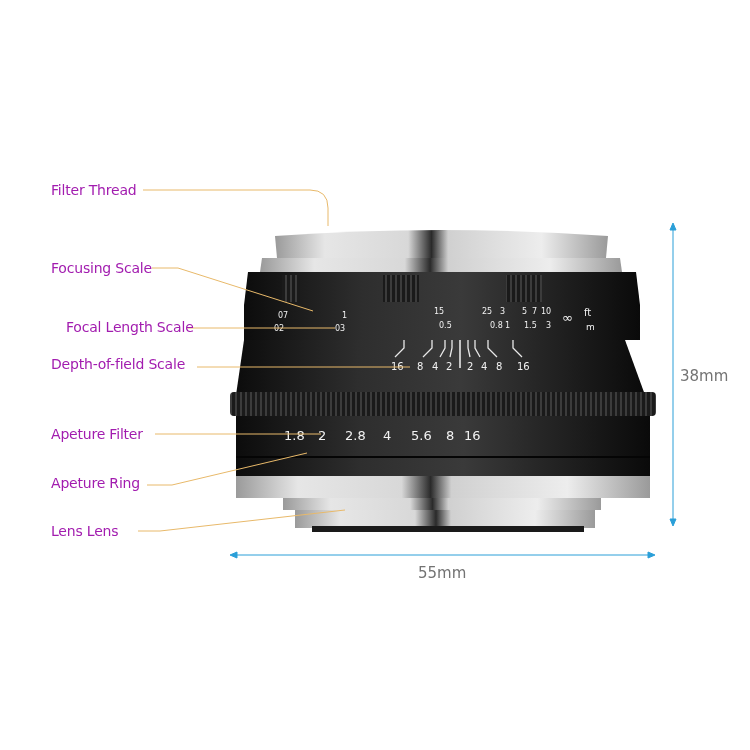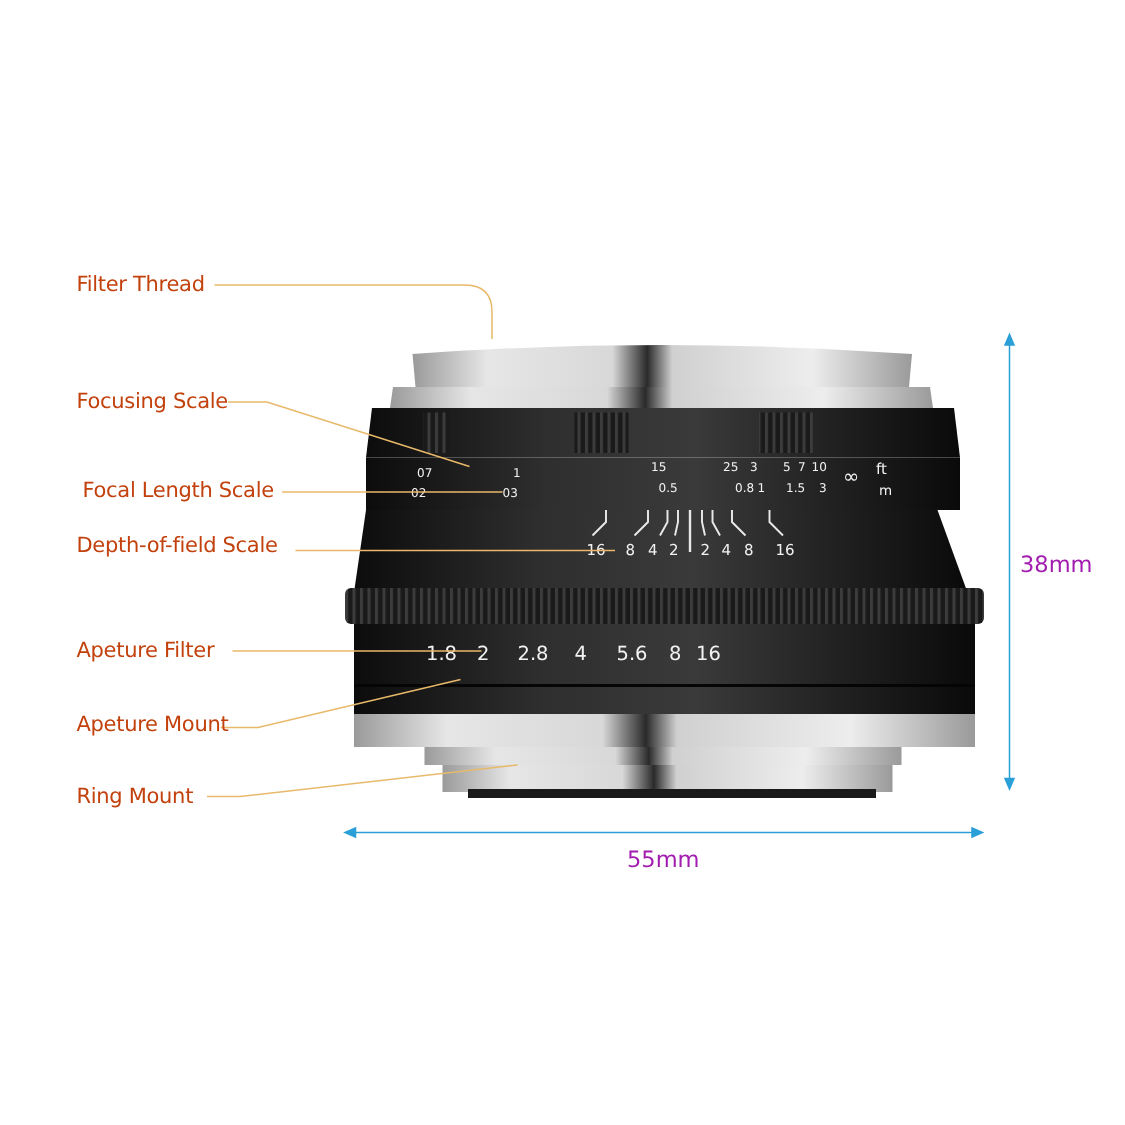--- a/index.html
+++ b/index.html
@@ -1,18 +1,18 @@
 <!DOCTYPE html>
 <html><head>
 <meta charset="utf-8">
 <style>
   html, body { margin:0; padding:0; background:#ffffff; }
   body { width:750px; height:750px; position:relative; overflow:hidden; font-family:"DejaVu Sans", sans-serif; }
-  .label { position:absolute; font-size:14px; color:#c2410c; white-space:nowrap; letter-spacing:-0.2px; }
-  .dim { position:absolute; font-size:15px; color:#a21caf; white-space:nowrap; }
+  .label { position:absolute; font-size:14px; color:#a21caf; white-space:nowrap; letter-spacing:-0.2px; }
+  .dim { position:absolute; font-size:15px; color:#737373; white-space:nowrap; }
   svg.overlay { position:absolute; left:0; top:0; }
   .scale-txt { font-family:"DejaVu Sans", sans-serif; fill:#f2f2f2; }
 </style>
 </head>
 <body>
 
 <svg class="overlay" width="750" height="750" viewBox="0 0 750 750">
   <defs>
     <linearGradient id="silverGrad" x1="0" x2="1" y1="0" y2="0">
       <stop offset="0" stop-color="#9a9a9a"></stop>
@@ -129,20 +129,20 @@
     <polygon points="670,230 673,223 676,230"></polygon>
     <polygon points="670,519 673,526 676,519"></polygon>
     <line x1="233" y1="555" x2="652" y2="555"></line>
     <polygon points="237,552 230,555 237,558"></polygon>
     <polygon points="648,552 655,555 648,558"></polygon>
   </g>
 </svg>
 
 <div class="label" style="left:51px; top:182px;">Filter Thread</div>
 <div class="label" style="left:51px; top:260px;">Focusing Scale</div>
-<div class="label" style="left:55px; top:319px;">Focal Length Scale</div>
+<div class="label" style="left:66px; top:319px;">Focal Length Scale</div>
 <div class="label" style="left:51px; top:356px;">Depth-of-field Scale</div>
 <div class="label" style="left:51px; top:426px;">Apeture Filter</div>
-<div class="label" style="left:51px; top:475px;">Apeture Mount</div>
-<div class="label" style="left:51px; top:523px;">Ring Mount</div>
+<div class="label" style="left:51px; top:475px;">Apeture Ring</div>
+<div class="label" style="left:51px; top:523px;">Lens Lens</div>
 
 <div class="dim" style="left:680px; top:367px;">38mm</div>
 <div class="dim" style="left:418px; top:564px;text-align:right;">55mm</div>
 
 </body></html>

